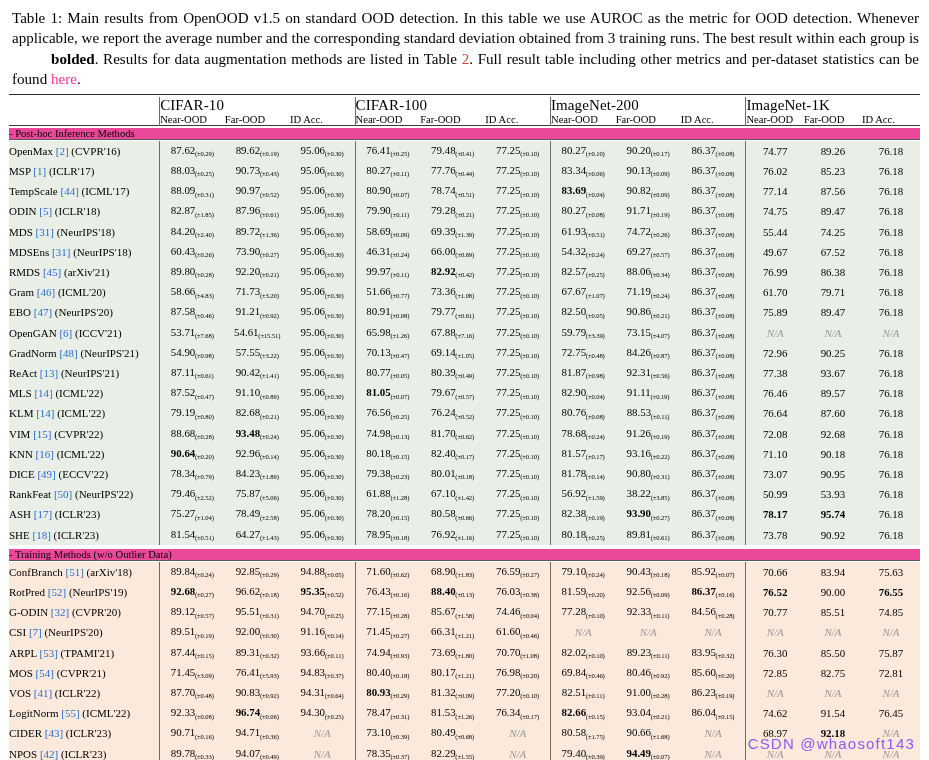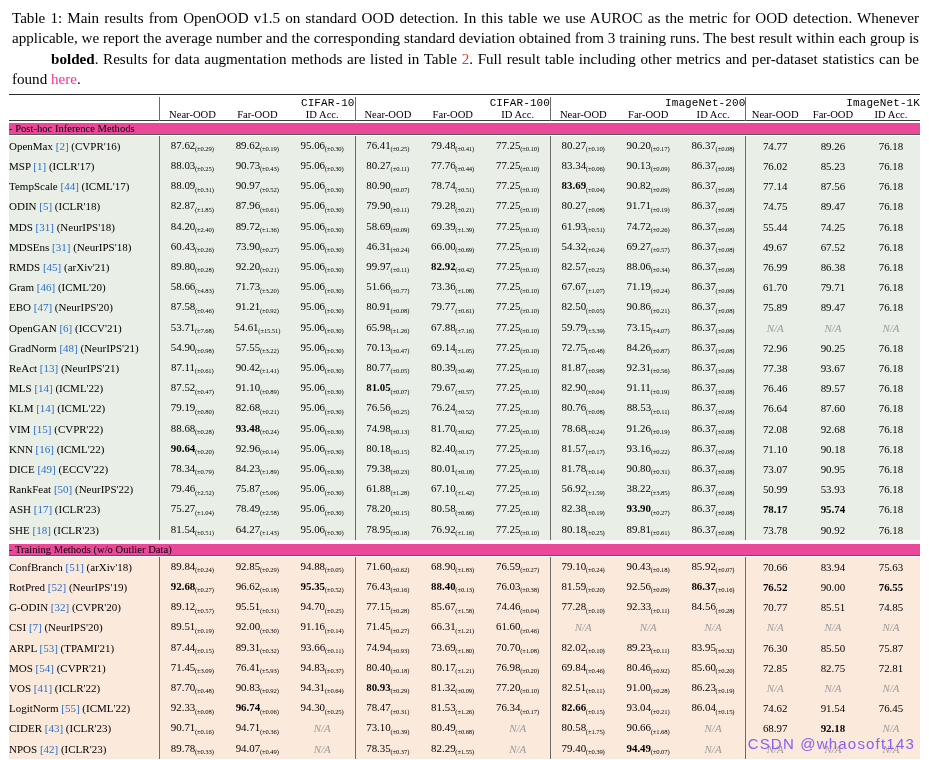--- a/index.html
+++ b/index.html
@@ -47,29 +47,27 @@
   
   .rule-top td { border-top: 1.6px solid #2b2b2b; height: 2px; }
   .rule-mid td { border-top: 1.0px solid #3a3a3a; height: 2px; }
   .rule-thin td { border-top: 0.8px solid #5a5a5a; height: 1px; }
 
   
   .vdiv { border-left: 0.9px solid #6b6b6b; }
 
   
   .grp-title {
-    text-align: right;
+    text-align: left;
     font-weight: bold;
-    font-size: 11px;
+    font-size: 15px;
     padding: 4px 0 1px 0;
     letter-spacing: 0.1px;
-    font-family: Liberation Mono, monospace;
   }
   .sub-head {
-    text-align: center;
     font-size: 10.6px;
     padding: 1px 0 4px 0;
   }
 
   
   .section-label td {
     font-weight: bold;
     font-size: 10.6px;
     padding: 4px 0 4px 6px;
     background: #ec4899;

